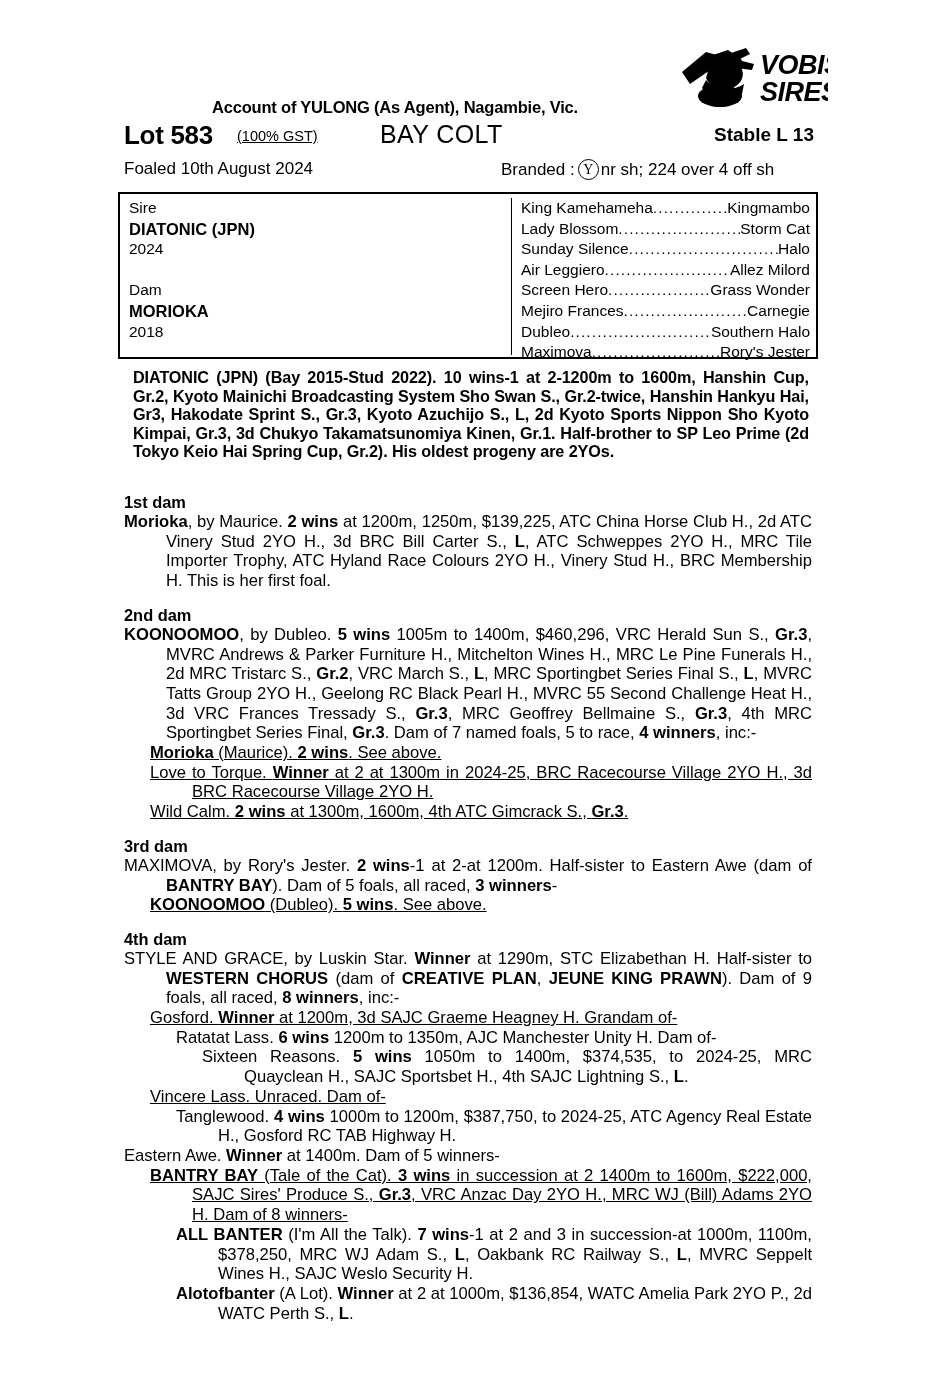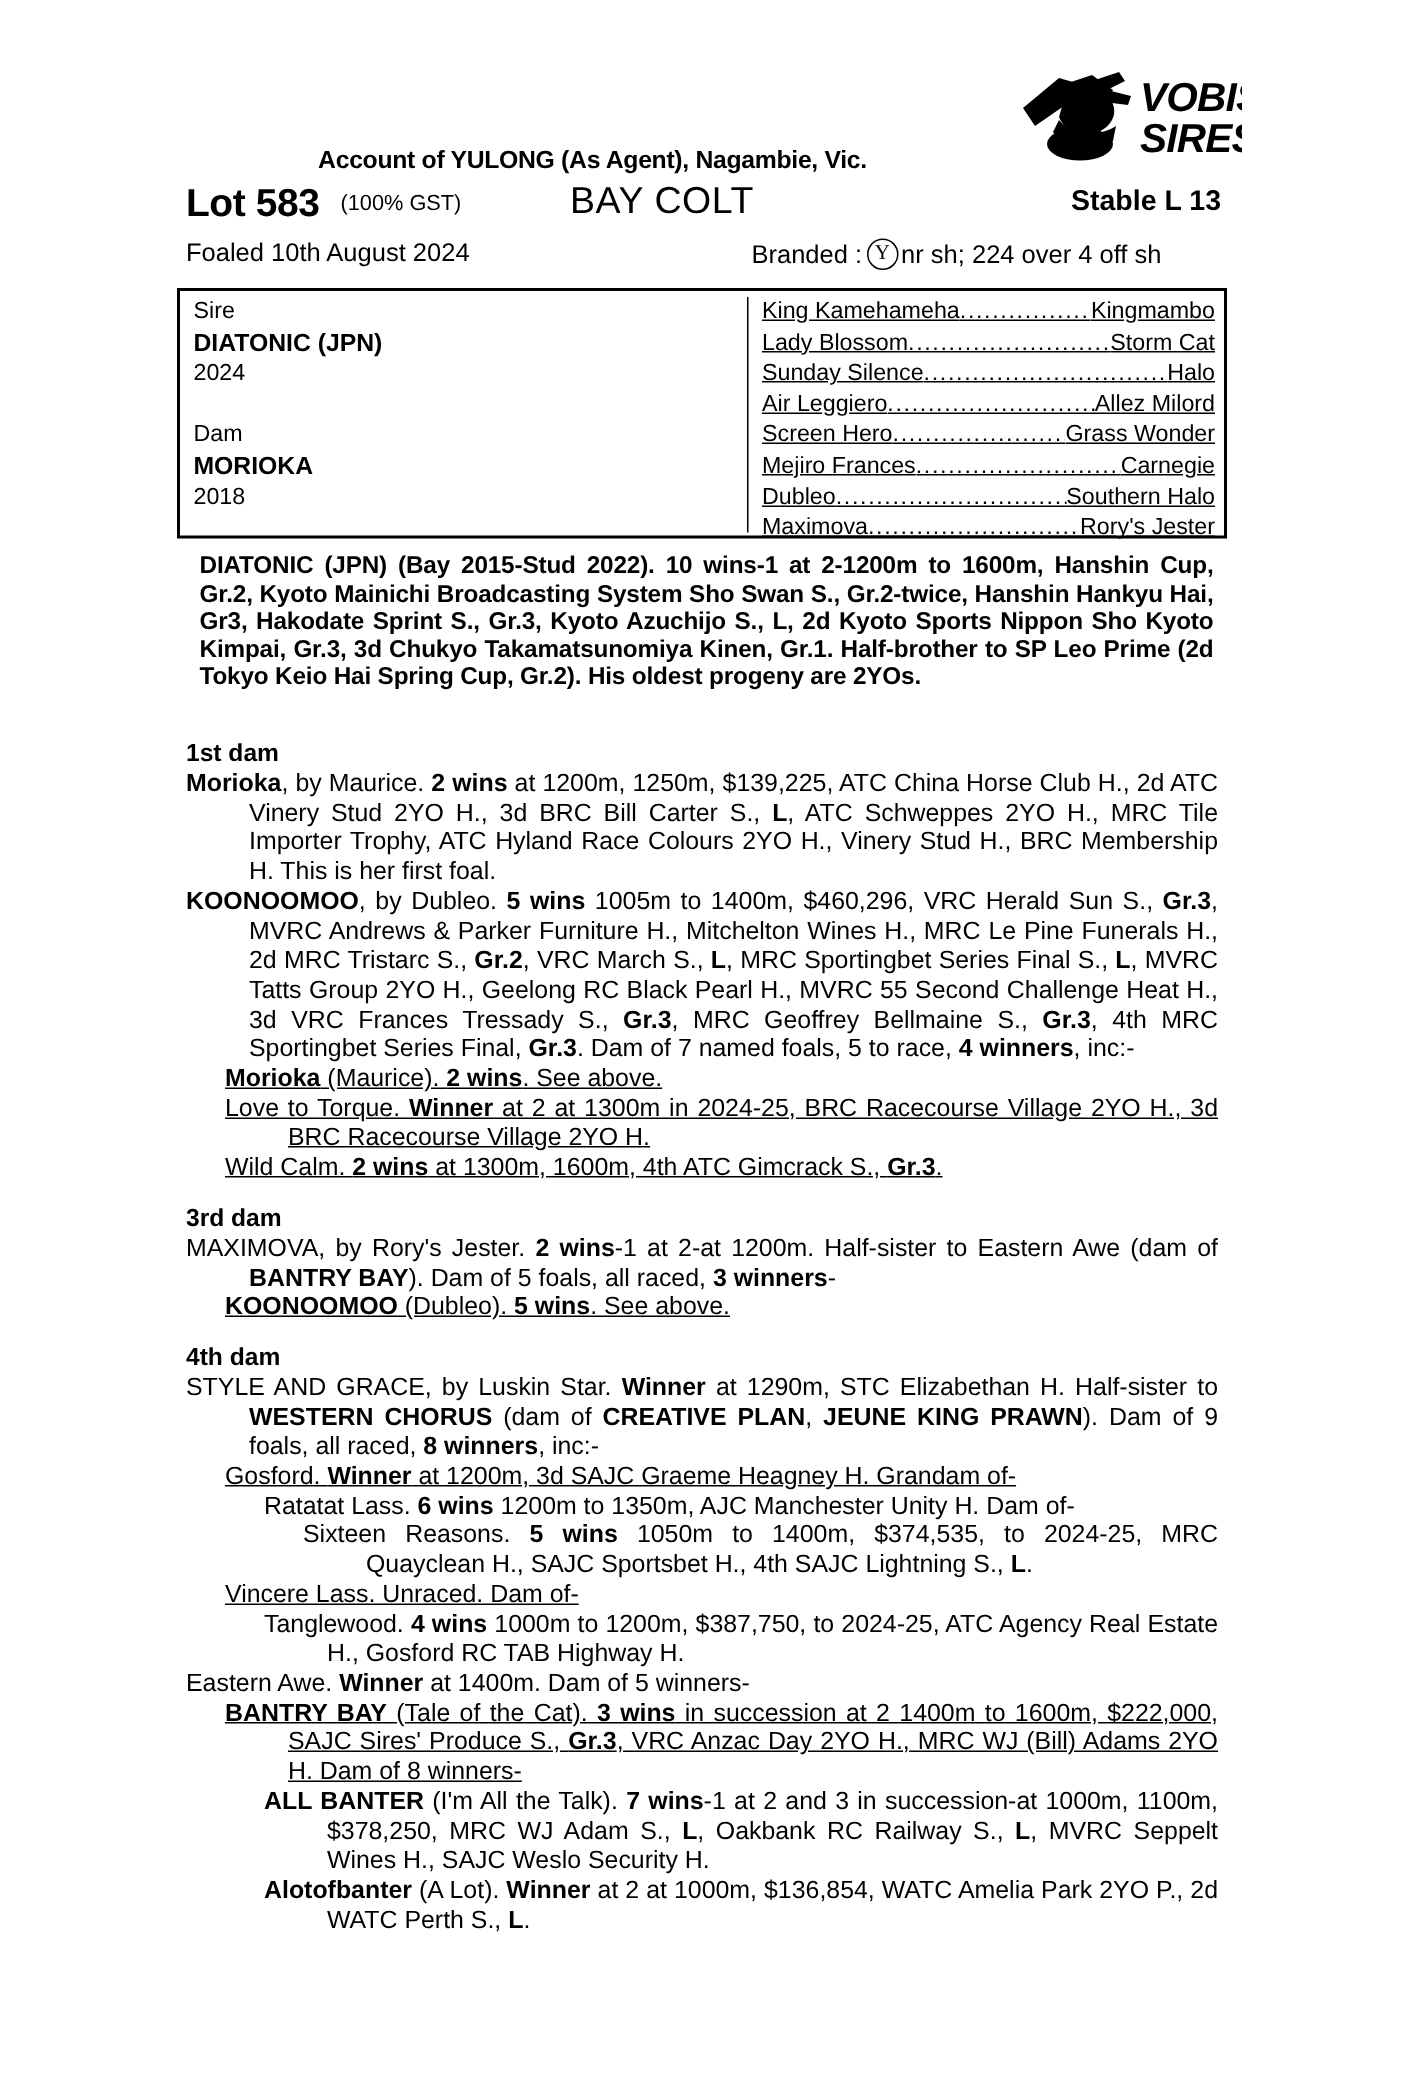--- a/index.html
+++ b/index.html
@@ -53,24 +53,25 @@
   .lot-no {
     position: absolute;
     left: 0;
     top: 0;
     font-size: 26px;
     font-weight: bold;
     letter-spacing: -0.3px;
   }
   .gst {
     position: absolute;
-    left: 103px;
+    left: 113px;
     top: 8px;
     font-size: 14.5px;
     font-weight: normal;
+    text-decoration: underline;
   }
   .colour-sex {
     position: absolute;
     left: 256px;
     top: 0;
     font-size: 25px;
     font-weight: normal;
     letter-spacing: 0.4px;
   }
   .stable {
@@ -127,26 +128,25 @@
     left: 118px;
     width: 700px;
     border: 2px solid #000;
     box-sizing: border-box;
     height: 167px;
   }
   .ped-inner { position: relative; width: 100%; height: 100%; }
   .ped-col1 { position: absolute; left: 9px;  top: 4px; width: 190px; }
   .ped-col2 { position: absolute; left: 209px; top: 4px; width: 170px; }
   .ped-col3 {
-    position: absolute; left: 378px; top: 4px; right: 6px;
+    position: absolute; left: 391px; top: 4px; right: 6px;
     border-left: 1.5px solid #000;
     padding-left: 9px;
     height: 157px;
     box-sizing: border-box;
-    text-decoration: underline;
   }
   .ped-line {
     height: 20.6px;
     line-height: 20.6px;
     font-size: 15.5px;
     white-space: nowrap;
     overflow: hidden;
   }
   .ped-line.b { font-weight: bold; font-size: 16.5px; }
   .ped-line.spacer { visibility: hidden; }
@@ -312,20 +312,21 @@
           </div>
         </div>
     </div>
   </div>
 
   <div class="sire-blurb" id="sire-blurb"><span>DIATONIC (JPN) (Bay 2015-Stud 2022). 10 wins-1 at 2-1200m to 1600m, Hanshin Cup, Gr.2, Kyoto Mainichi Broadcasting System Sho Swan S., Gr.2-twice, Hanshin Hankyu Hai, Gr3, Hakodate Sprint S., Gr.3, Kyoto Azuchijo S., L, 2d Kyoto Sports Nippon Sho Kyoto Kimpai, Gr.3, 3d Chukyo Takamatsunomiya Kinen, Gr.1. Half-brother to SP Leo Prime (2d Tokyo Keio Hai Spring Cup, Gr.2). His oldest progeny are 2YOs.</span></div>
 
   <div class="narrative" id="narrative" style="top:492px;">
       <div class="dam-head">1st dam</div>
       <div class="entry lvl0"><b>Morioka</b><span>, by Maurice. </span><b>2 wins</b><span> at 1200m, 1250m, $139,225, ATC China Horse Club H., 2d ATC Vinery Stud 2YO H., 3d BRC Bill Carter S., </span><b>L</b><span>, ATC Schweppes 2YO H., MRC Tile Importer Trophy, ATC Hyland Race Colours 2YO H., Vinery Stud H., BRC Membership H. This is her first foal.</span></div>
+      <div class="dam-head">2nd dam</div>
       <div class="entry lvl0"><b>KOONOOMOO</b><span>, by Dubleo. </span><b>5 wins</b><span> 1005m to 1400m, $460,296, VRC Herald Sun S., </span><b>Gr.3</b><span>, MVRC Andrews &amp; Parker Furniture H., Mitchelton Wines H., MRC Le Pine Funerals H., 2d MRC Tristarc S., </span><b>Gr.2</b><span>, VRC March S., </span><b>L</b><span>, MRC Sportingbet Series Final S., </span><b>L</b><span>, MVRC Tatts Group 2YO H., Geelong RC Black Pearl H., MVRC 55 Second Challenge Heat H., 3d VRC Frances Tressady S., </span><b>Gr.3</b><span>, MRC Geoffrey Bellmaine S., </span><b>Gr.3</b><span>, 4th MRC Sportingbet Series Final, </span><b>Gr.3</b><span>. Dam of 7 named foals, 5 to race, </span><b>4 winners</b><span>, inc:-</span></div>
       <div class="entry lvl1"><b>Morioka</b><span> (Maurice). </span><b>2 wins</b><span>. See above.</span></div>
       <div class="entry lvl1"><span>Love to Torque. </span><b>Winner</b><span> at 2 at 1300m in 2024-25, BRC Racecourse Village 2YO H., 3d BRC Racecourse Village 2YO H.</span></div>
       <div class="entry lvl1"><span>Wild Calm. </span><b>2 wins</b><span> at 1300m, 1600m, 4th ATC Gimcrack S., </span><b>Gr.3</b><span>.</span></div>
       <div class="dam-head">3rd dam</div>
       <div class="entry lvl0"><span>MAXIMOVA, by Rory's Jester. </span><b>2 wins</b><span>-1 at 2-at 1200m. Half-sister to Eastern Awe (dam of </span><b>BANTRY BAY</b><span>). Dam of 5 foals, all raced, </span><b>3 winners</b><span>-</span></div>
       <div class="entry lvl1"><b>KOONOOMOO</b><span> (Dubleo). </span><b>5 wins</b><span>. See above.</span></div>
       <div class="dam-head">4th dam</div>
       <div class="entry lvl0"><span>STYLE AND GRACE, by Luskin Star. </span><b>Winner</b><span> at 1290m, STC Elizabethan H. Half-sister to </span><b>WESTERN CHORUS</b><span> (dam of </span><b>CREATIVE PLAN</b><span>, </span><b>JEUNE KING PRAWN</b><span>). Dam of 9 foals, all raced, </span><b>8 winners</b><span>, inc:-</span></div>
       <div class="entry lvl1"><span>Gosford. </span><b>Winner</b><span> at 1200m, 3d SAJC Graeme Heagney H. Grandam of-</span></div>

